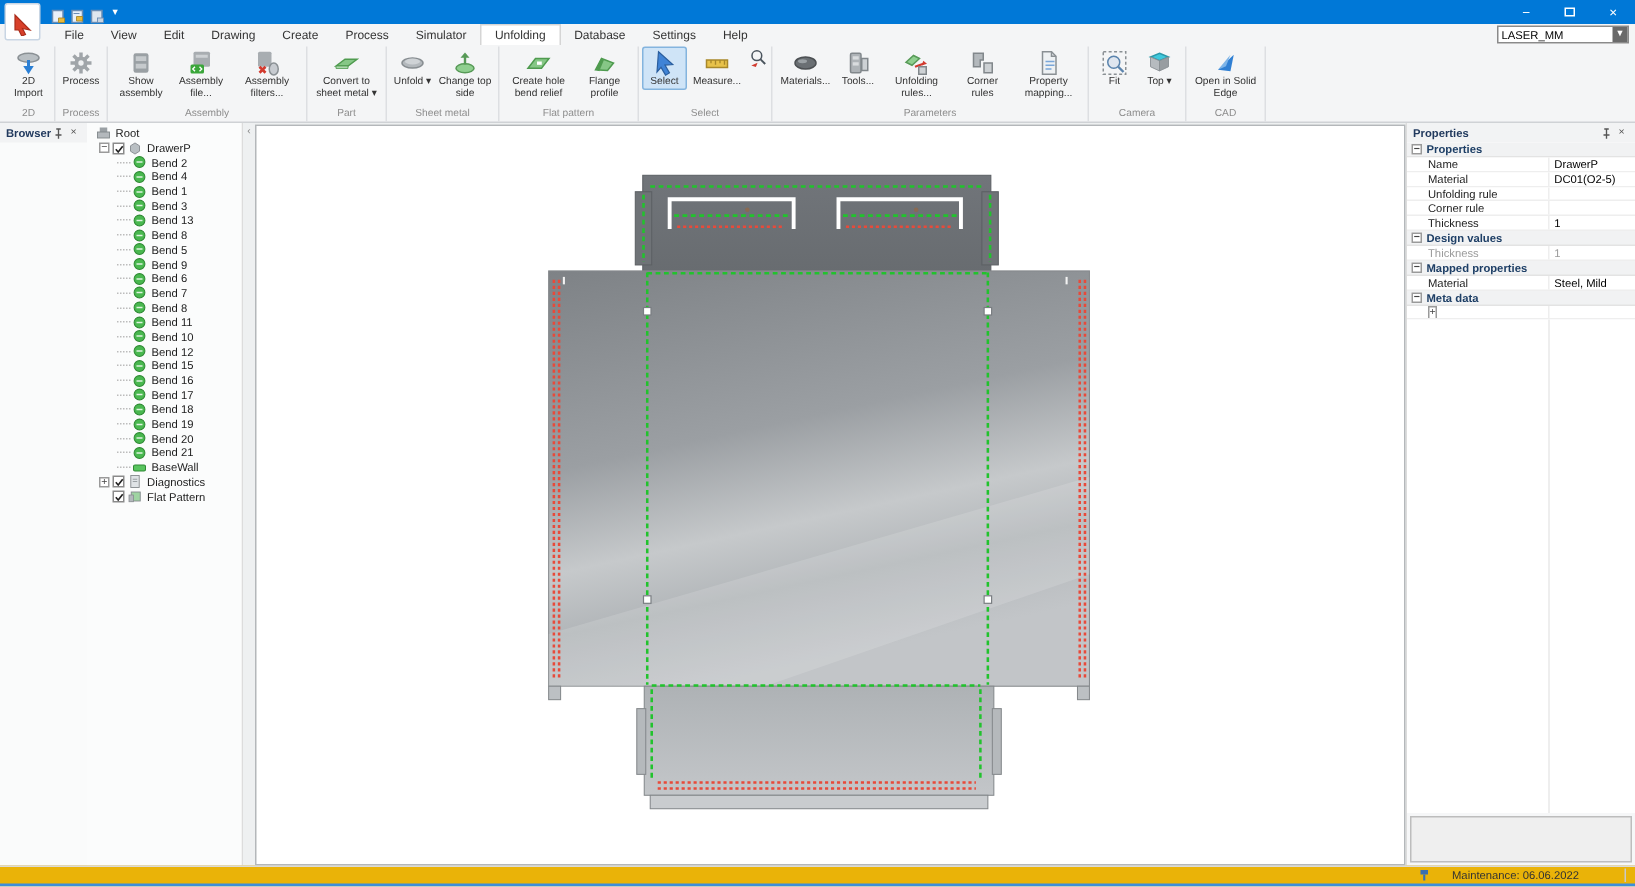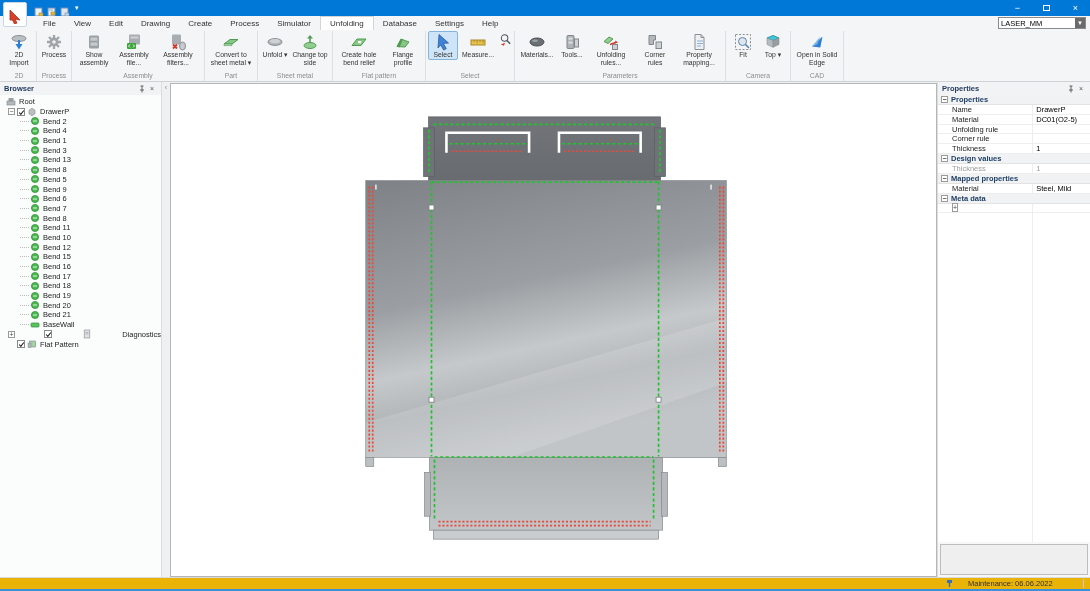--- a/index.html
+++ b/index.html
@@ -36,21 +36,21 @@
   .ric svg { width:18px; height:18px; }
   .rlb { font-size:6.8px; line-height:1.18; text-align:center; color:#333; }
   .rgroup-label { font-size:6.8px; color:#8d8d8d; text-align:center; height:10px; line-height:10px; }
   .corner-ic { width:13px; height:13px; margin:1px 0 0 1px; }
   .corner-ic svg { width:13px; height:13px; }
 
   
   .main { flex:1; display:flex; min-height:0; background:#eef0f1; }
 
   
-  .browser { width:162px; background:#fafbfb; border-right:1px solid #dcdcdc; display:flex; flex-direction:column; flex:none; }
+  .browser { width:162px; background:#fafbfb; border-right:1px solid #dcdcdc; display:flex; flex:none; }
   .panel-head { height:13px; display:flex; align-items:center; padding:0 4px; font-size:7.5px; color:#222; background:#f2f3f4; flex:none; }
   .panel-head .ph-title { flex:1; font-weight:bold; color:#223a5e; }
   .panel-head .ph-ic { width:10px; height:10px; display:flex; align-items:center; justify-content:center; color:#555; font-size:7px; }
   .tree { flex:1; overflow:hidden; padding-top:2px; background:#fbfcfc; }
   .trow { display:flex; align-items:center; height:9.7px; font-size:7.5px; color:#1d1d1d; white-space:nowrap; }
   .exbox { width:7px; height:7px; border:1px solid #9a9a9a; background:#fff; font-size:7px; line-height:5px; text-align:center; color:#444; margin-right:2px; flex:none; }
   .cbx { width:8px; height:8px; border:1px solid #8a8a8a; background:#fff; margin-right:2px; flex:none; position:relative; }
   .cbx svg { position:absolute; left:0; top:0; width:7px; height:7px; }
   .tico { width:10px; height:10px; margin-right:3px; flex:none; }
   .tico svg { width:10px; height:10px; }
@@ -590,21 +590,21 @@
               </svg></span>
             <span>Bend 21</span>
           </div>
           <div class="trow" style="padding-left: 20px;">
             <span class="conn"></span>
             <span class="tico"><svg viewBox="0 0 10 10">
                 <rect x="1" y="3" width="8" height="4" rx="1" fill="#58c45e" stroke="#2f8a34" stroke-width="0.7"></rect>
               </svg></span>
             <span>BaseWall</span>
           </div>
-          <div class="trow" style="padding-left: 8px; justify-content: space-between;">
+          <div class="trow" style="padding-left: 8px;">
             <span class="exbox">+</span>
             <span class="cbx">
               <svg viewBox="0 0 7 7">
                 <path d="M1.2 3.5l1.6 1.8 3-3.8" stroke="#222" stroke-width="1.1" fill="none"></path>
               </svg>
             </span>
             <span class="tico"><svg viewBox="0 0 10 10">
                 <rect x="2.2" y="1" width="5.6" height="8" fill="#dfe3e6" stroke="#84898d" stroke-width="0.6"></rect>
                 <path d="M3.5 3.5h3M3.5 5h3" stroke="#9aa0a4" stroke-width="0.7"></path>
               </svg></span>

